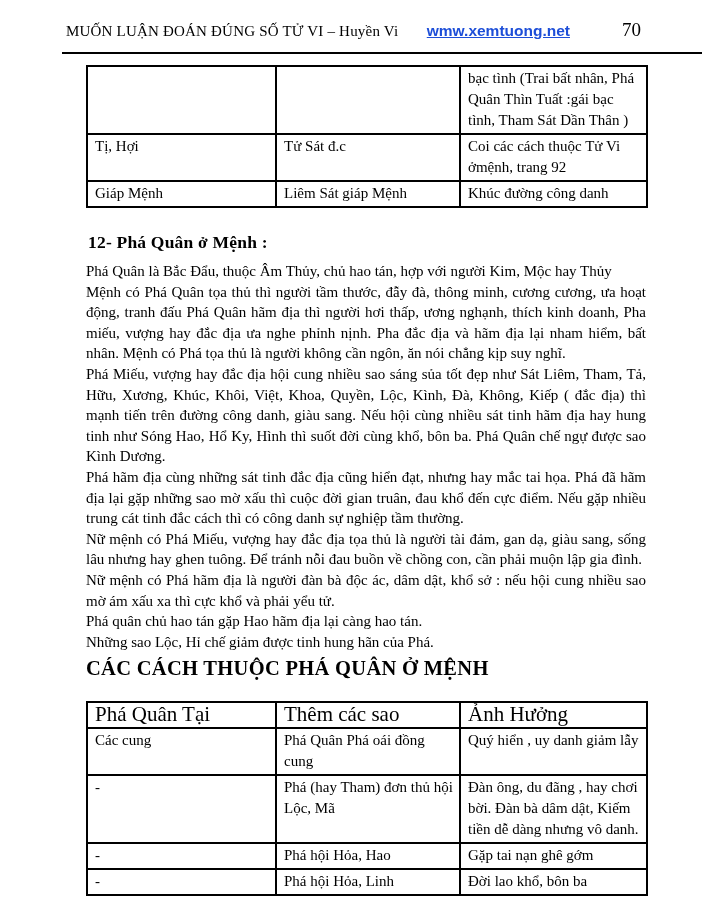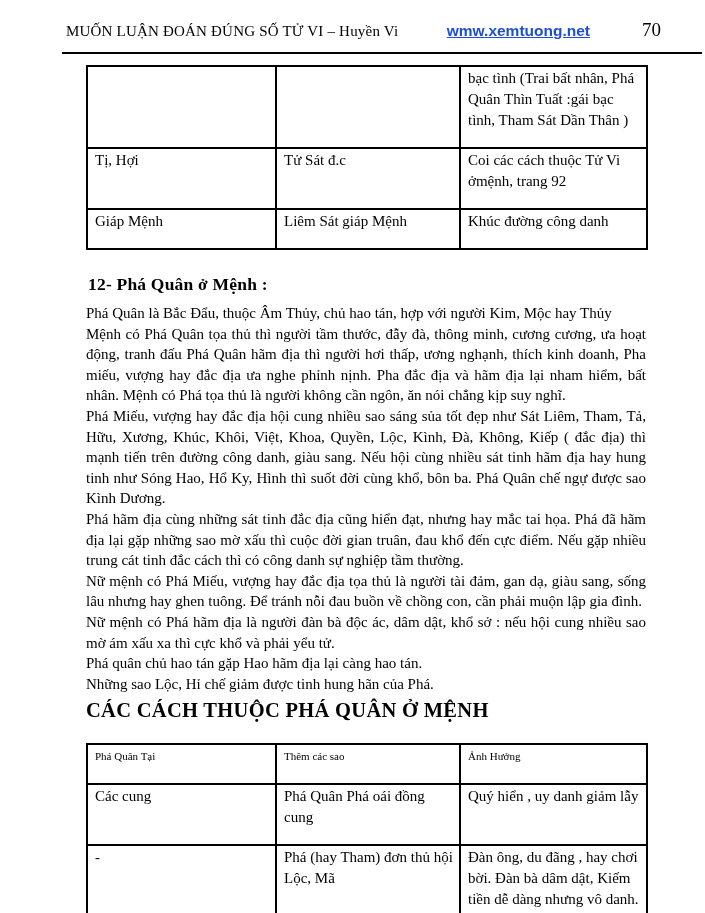--- a/index.html
+++ b/index.html
@@ -5,42 +5,42 @@
   * { margin:0; padding:0; box-sizing:border-box; }
   html,body { background:#ffffff; }
   body {
     width:705px; height:913px; overflow:hidden; position:relative;
     font-family:"Liberation Serif", "DejaVu Serif", serif;
     color:#000000;
     -webkit-font-smoothing:antialiased;
   }
   .page-header {
     display:flex; align-items:baseline;
-    padding:19px 44px 0 66px;
+    padding:19px 64px 0 66px;
   }
   .page-header .title { flex:1; font-size:15px; letter-spacing:0.2px; white-space:nowrap; }
   .page-header .site-link {
     font-family:"Liberation Sans", "DejaVu Sans", sans-serif;
     font-weight:bold; font-size:15.5px; color:#1d4ed8;
     text-decoration:underline; white-space:nowrap; cursor:pointer;
   }
   .page-header .page-num { font-size:19px; margin-left:52px; }
   .header-rule {
     margin:11px 0 0 62px; width:640px; height:0;
     border-top:2px solid #000000;
   }
   .content { margin-left:86px; width:560px; }
 
   table.doc-table {
     border-collapse:collapse; table-layout:fixed; width:560px;
     font-size:15px;
   }
   table.doc-table td, table.doc-table th {
     border:2px solid #000000;
-    padding:1px 6px 16px 7px;
+    padding:1px 6px 2px 7px;
     vertical-align:top; text-align:left;
     line-height:21px; font-weight:normal;
   }
   .top-table { margin-top:11px; }
   .col-a { width:189px; } .col-b { width:184px; } .col-c { width:187px; }
   .cell-justify { text-align:justify; }
 
   .section-heading {
     margin:24px 0 8px 2px;
     font-size:17.5px; font-weight:bold; letter-spacing:0.2px;
@@ -48,21 +48,21 @@
   .body-text p {
     font-size:15px; line-height:20.6px;
     text-align:justify; text-justify:inter-word;
   }
   .big-heading {
     margin:5px 0 21px 0;
     font-size:20.5px; font-weight:bold; letter-spacing:0.3px;
     white-space:nowrap;
   }
   .bottom-table th {
-    font-size:11px; line-height:24px; padding-top:2px; padding-bottom:2px;margin-left:8px;
+    font-size:21px; line-height:24px; padding-top:2px; padding-bottom:2px;margin-left:8px;
   }
   .bottom-table td { line-height:22px; padding-top:2px; padding-bottom:3px; }
 </style>
 </head>
 <body>
 
 <div class="page-header">
   <span class="title">MUỐN LUẬN ĐOÁN ĐÚNG SỐ TỬ VI – Huyền Vi</span>
   <span class="site-link">wmw.xemtuong.net</span>
   <span class="page-num">70</span>

